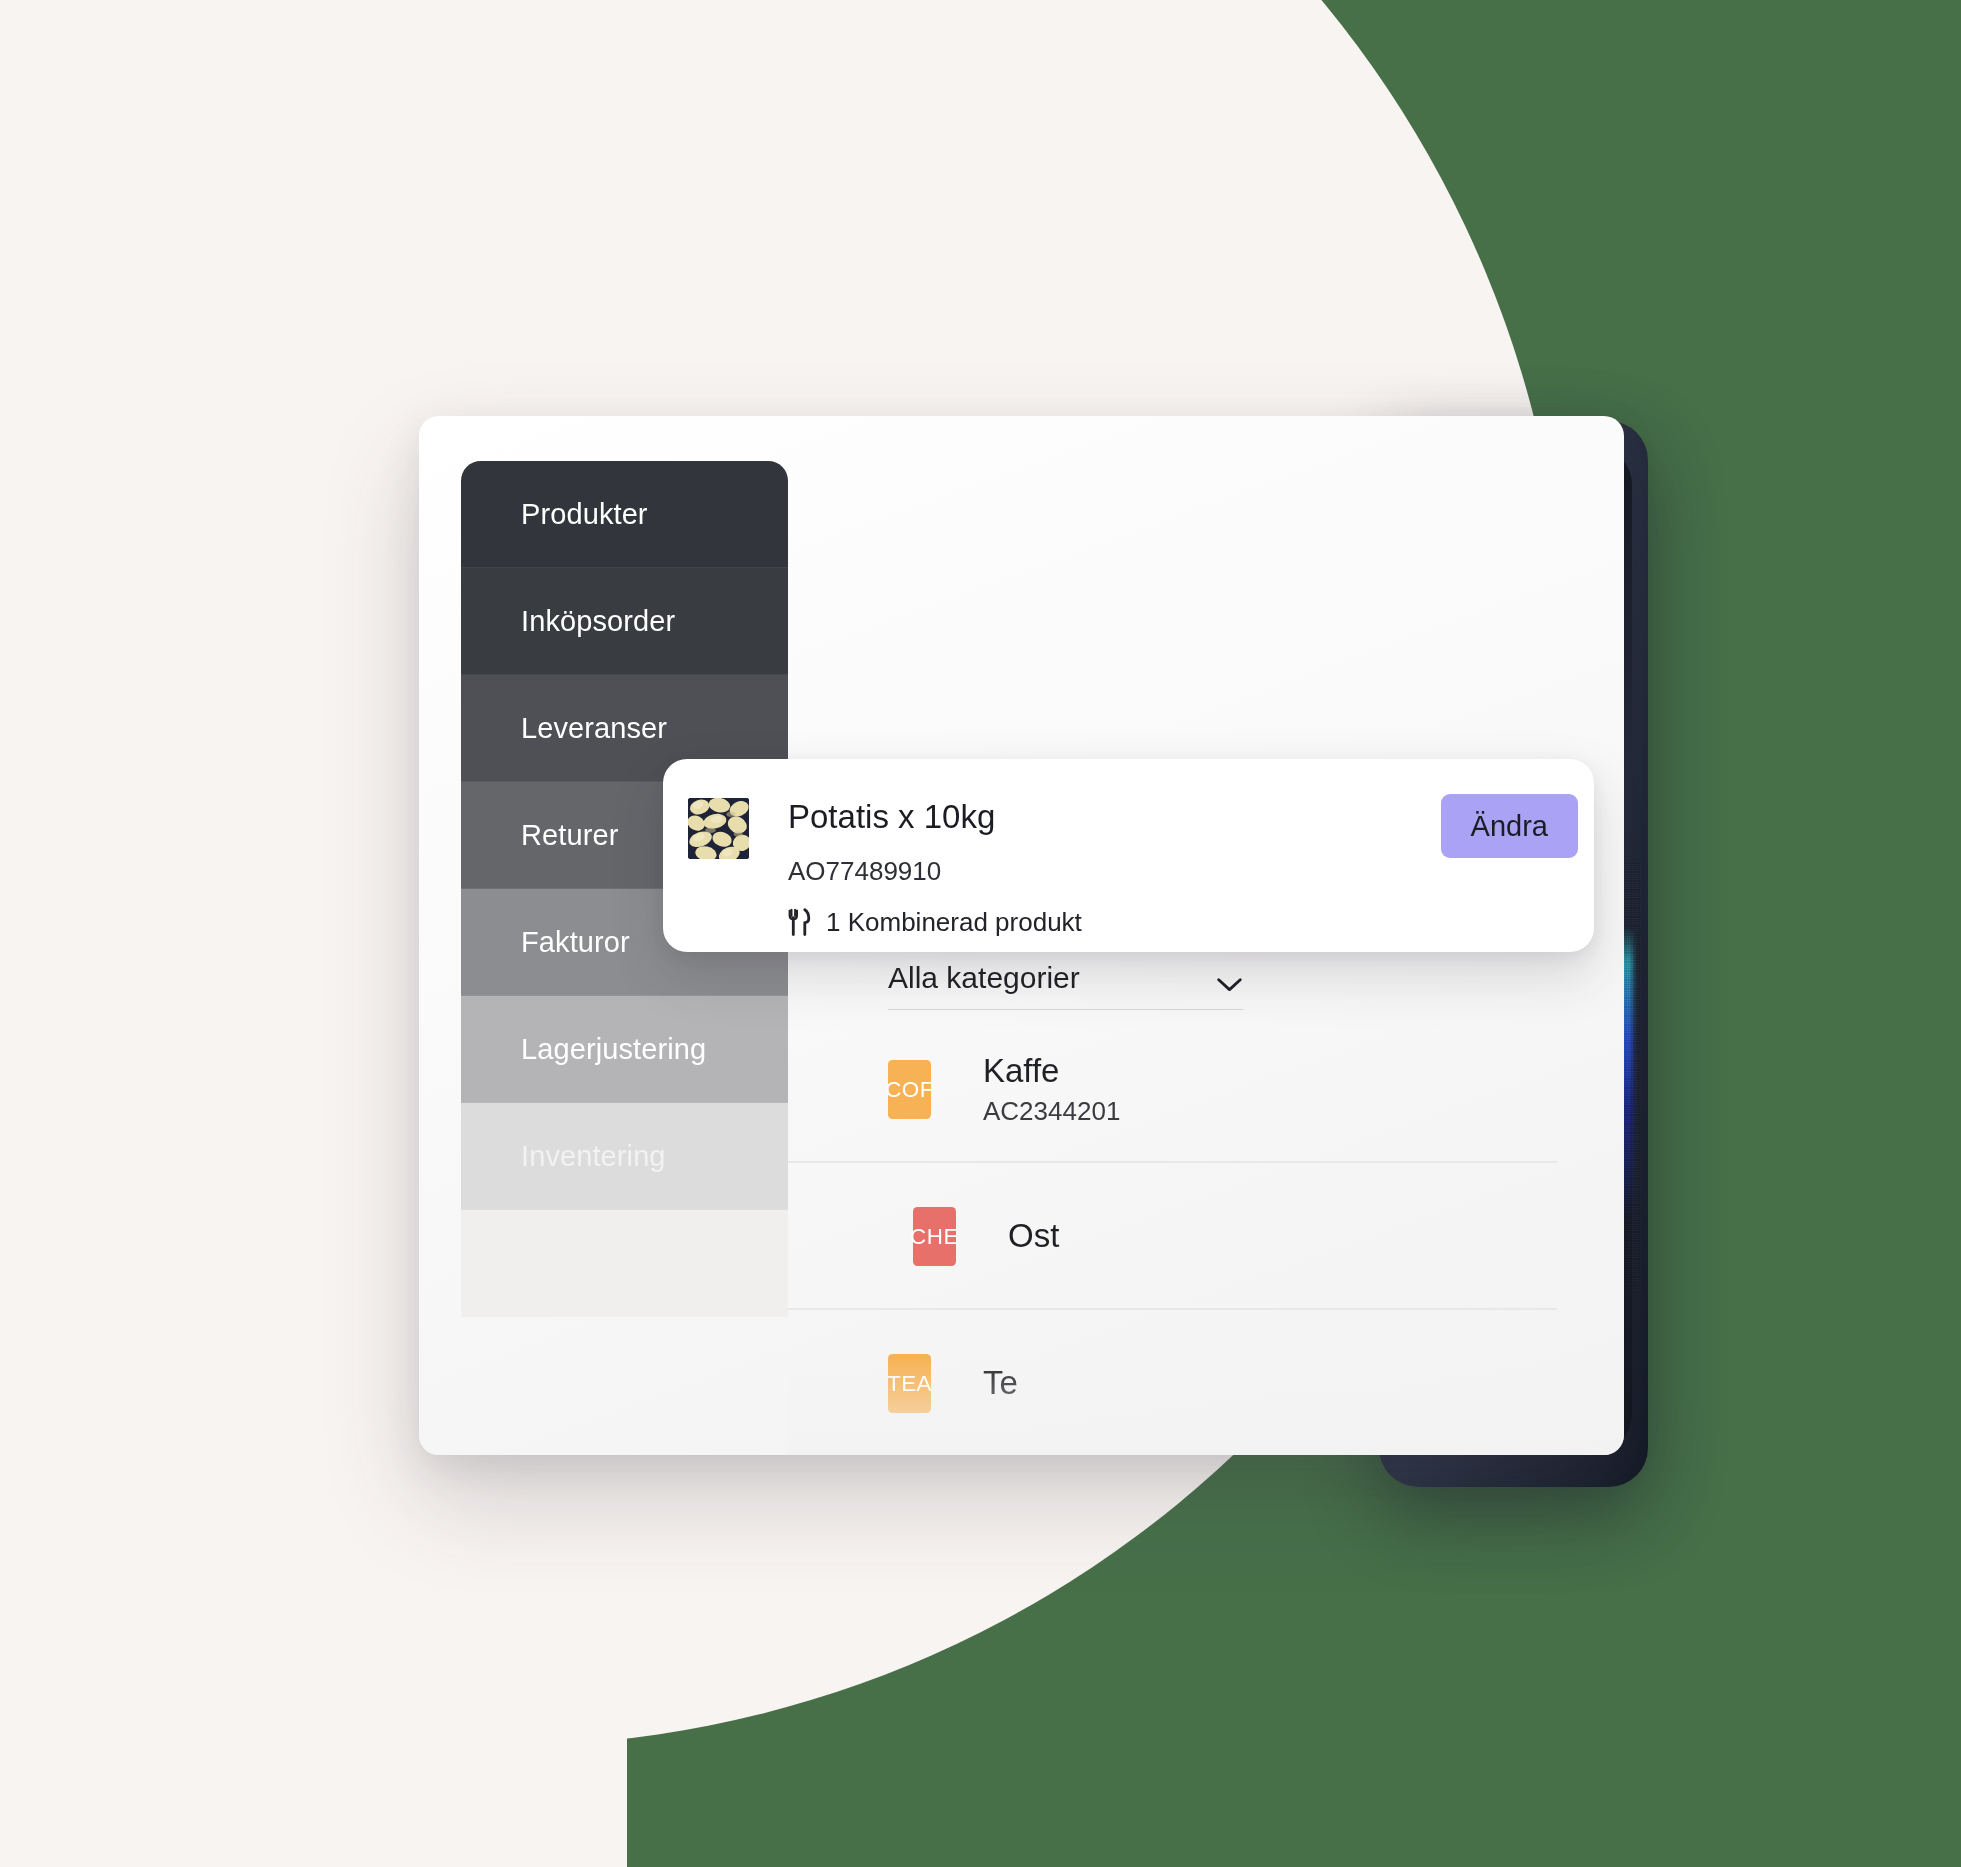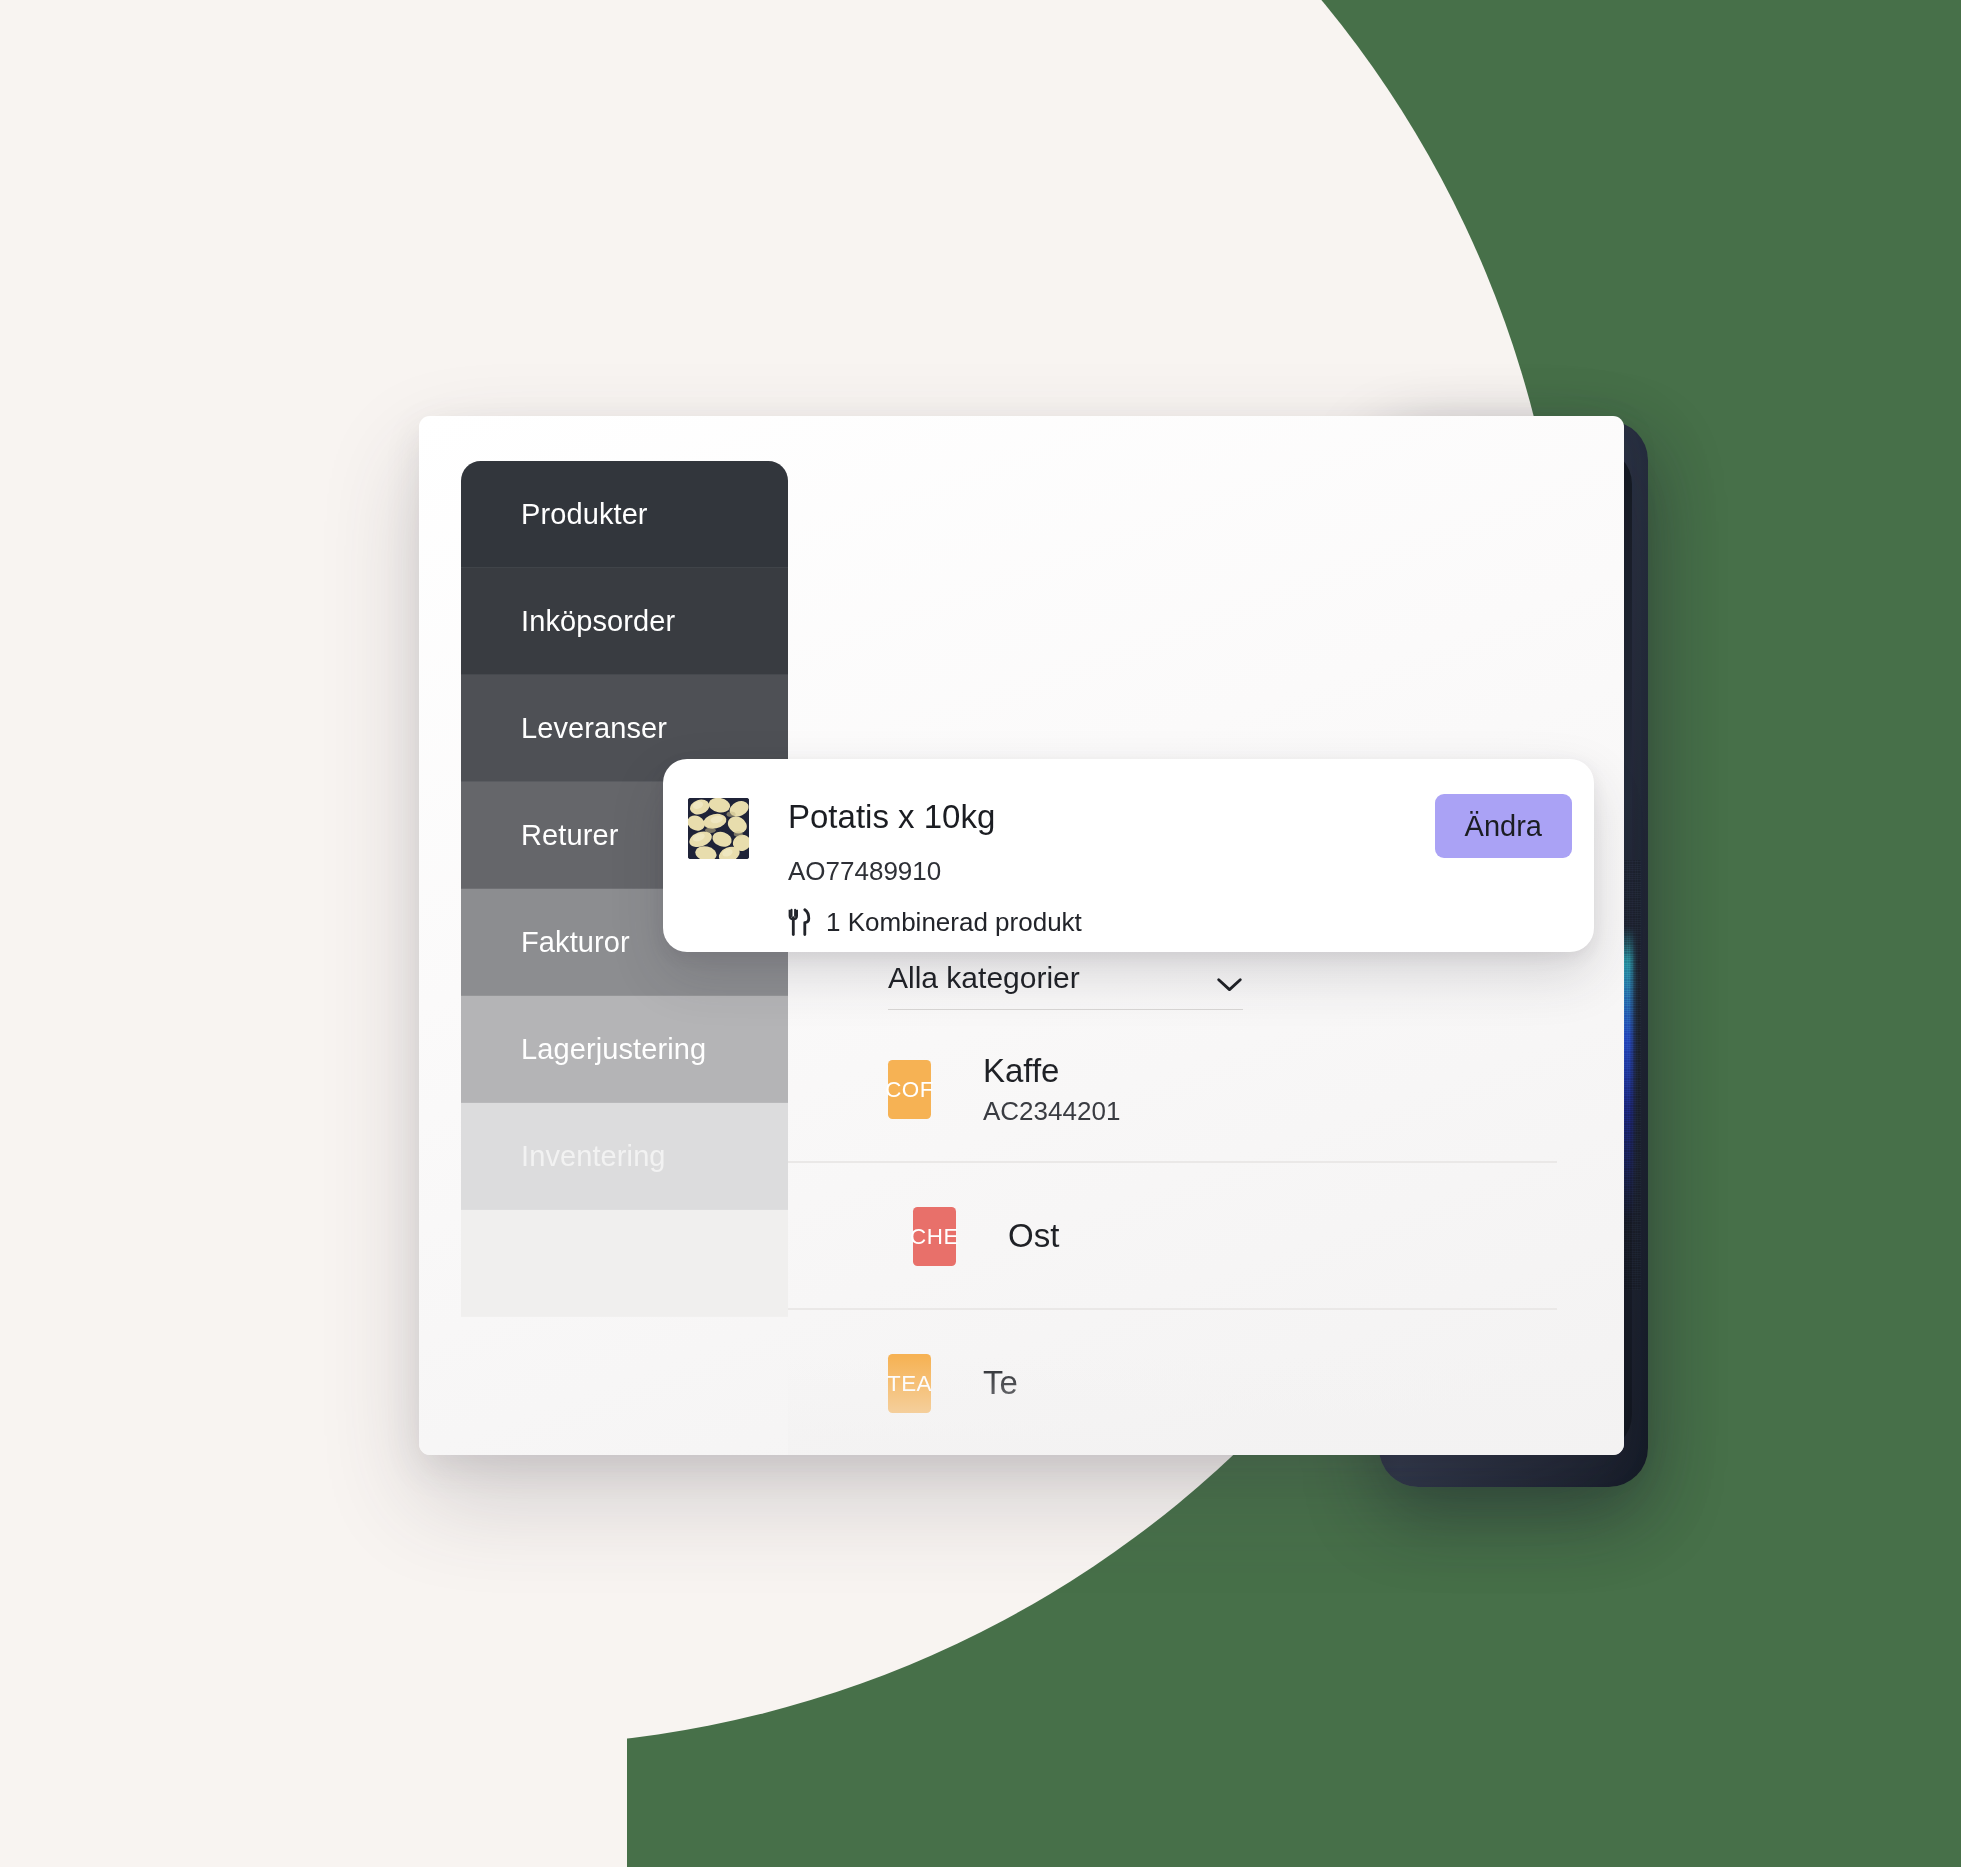--- a/index.html
+++ b/index.html
@@ -57,21 +57,21 @@
     position:absolute;left:1578px;top:860px;width:63px;height:430px;
     background:
       repeating-linear-gradient(0deg,rgba(255,255,255,.10) 0 0.9px,rgba(0,0,0,.12) 0.9px 1.8px),
       repeating-linear-gradient(90deg,rgba(255,255,255,.06) 0 0.9px,rgba(0,0,0,.10) 0.9px 2.7px);
     opacity:.75;mix-blend-mode:overlay;
   }
 
   
   .app-window{
     position:absolute;left:419px;top:416px;width:1205px;height:1039px;
-    border-radius:11px;
+    border-radius:20px;
     background:linear-gradient(160deg,#ffffff 0%,#fbfafa 40%,#f3f2f2 100%);
     box-shadow:0 43px 99px rgba(60,55,70,.20),0 12.5px 36px rgba(60,55,70,.10);
     overflow:hidden;
   }
 
   
   .sidebar{
     position:absolute;left:42px;top:45px;width:327px;height:906px;
     border-radius:19.7px 19.7px 0 0;
     overflow:hidden;
@@ -146,21 +146,21 @@
   }
   .thumb{
     width:61px;height:61px;margin-left:25px;flex:0 0 auto;border-radius:2.7px;
     overflow:hidden;position:relative;background:#1d2133;
   }
   .thumb svg{display:block;width:100%;height:100%;}
   .pop-body{margin-left:39px;flex:1 1 auto;}
   .pop-title{font-size:33px;color:#1b1d22;line-height:1.15;}
   .pop-sub{font-size:26px;color:#2e3036;margin-top:20px;line-height:1.2;}
   .pop-meta{display:flex;align-items:center;gap:15px;margin-top:19.7px;font-size:26px;color:#22242a;}
-  .pop-action{margin:-3.6px 22px 0 0;flex:0 0 auto;}
+  .pop-action{margin:-3.6px 16px 0 0;flex:0 0 auto;}
   .btn-andra{
     background:#aaa2f5;border:none;border-radius:9px;
     padding:0 30px;height:64px;line-height:64px;
     font-size:29px;color:#1b1d22;cursor:pointer;
     font-family:"Liberation Sans","DejaVu Sans",sans-serif;
   }
   .cutlery{display:inline-block;width:23px;height:29px;flex:0 0 auto;}
   .cutlery svg{display:block;}
 </style>
 </head>

